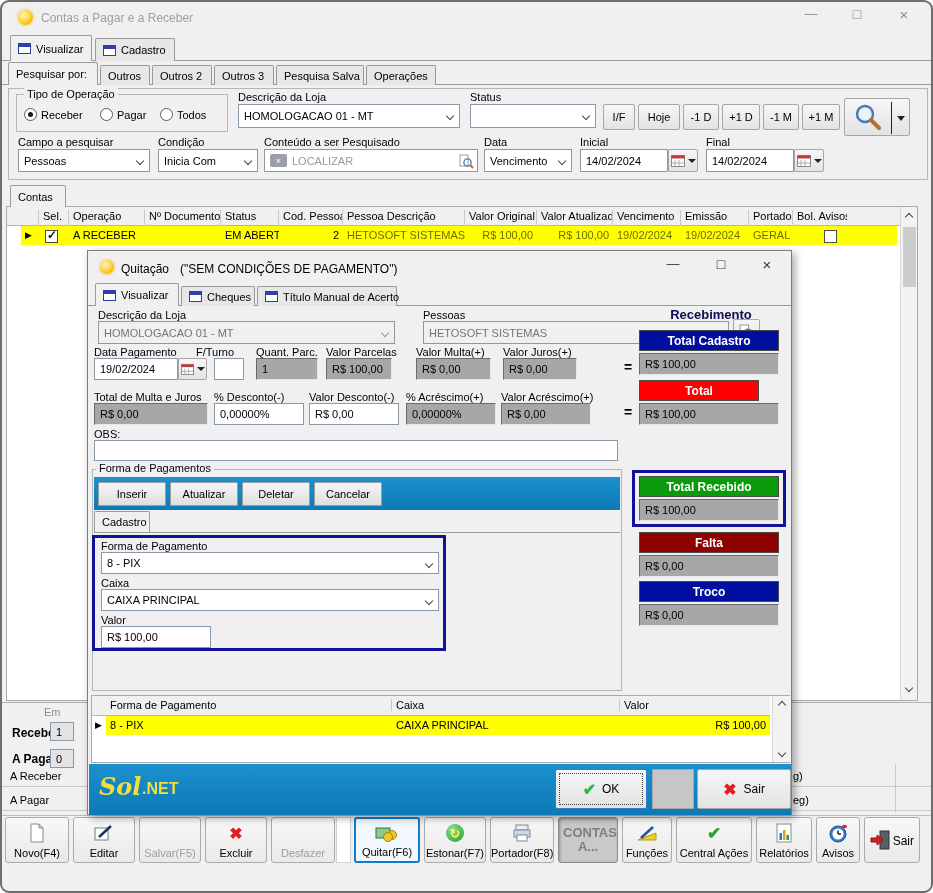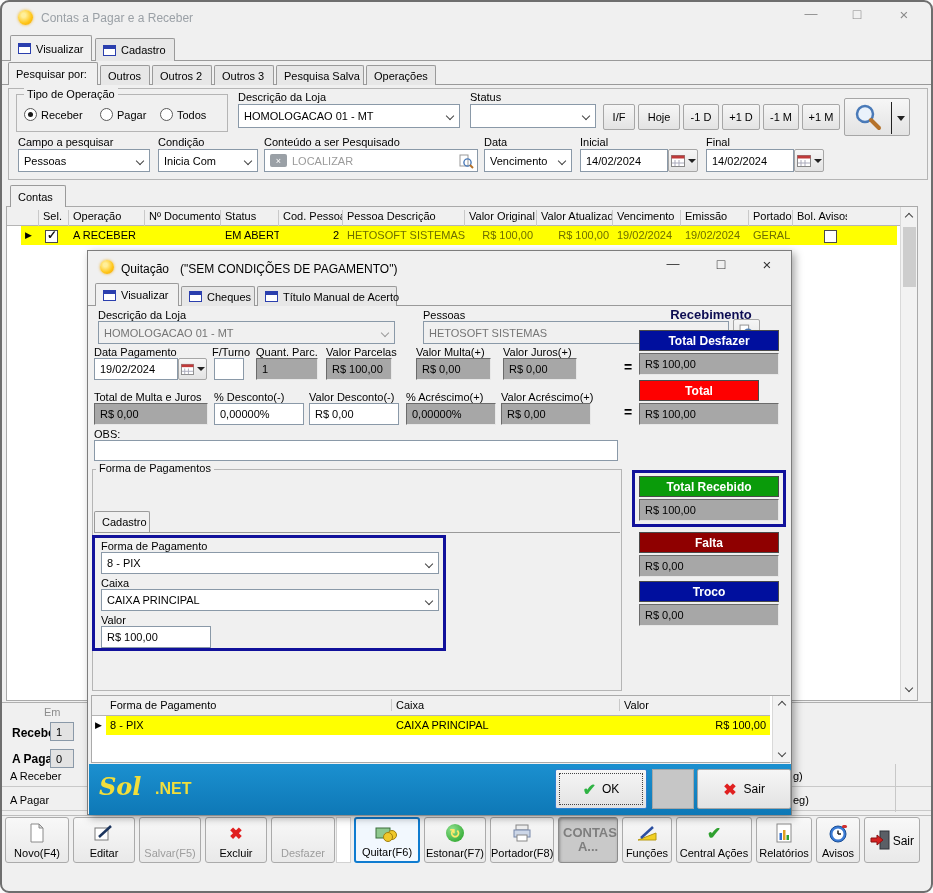--- a/index.html
+++ b/index.html
@@ -406,21 +406,21 @@
     <div class="a wbtn" style="left:90px;top:107px;width:29px;height:22px;gap:3px">
       <svg width="13" height="12" viewBox="0 0 14 13">
             <rect x="0.5" y="1.5" width="13" height="11" fill="#fff" stroke="#888"></rect>
             <rect x="0.5" y="1.5" width="13" height="3" fill="#c03a3a"></rect>
             <line x1="4" y1="6" x2="4" y2="12" stroke="#aab"></line>
             <line x1="8" y1="6" x2="8" y2="12" stroke="#aab"></line>
             <line x1="1" y1="9" x2="13" y2="9" stroke="#aab"></line>
           </svg>
       <span class="tri-d" style="border-top-width:4px"></span>
     </div>
-    <div class="a lbl" style="left:124px;top:95px">F/Turno</div>
+    <div class="a lbl" style="left:108px;top:95px">F/Turno</div>
     <div class="a input" style="left:126px;top:107px;width:30px;height:22px"></div>
     <div class="a lbl" style="left:168px;top:95px">Quant. Parc.</div>
     <div class="a grayf" style="left: 168px;top:107px;width:62px;height:22px">1</div>
     <div class="a lbl" style="left:238px;top:95px">Valor Parcelas</div>
     <div class="a grayf" style="left:238px;top:107px;width:66px;height:22px">R$ 100,00</div>
     <div class="a lbl" style="left:328px;top:95px">Valor Multa(+)</div>
     <div class="a grayf" style="left:328px;top:107px;width:75px;height:22px">R$ 0,00</div>
     <div class="a lbl" style="left:415px;top:95px">Valor Juros(+)</div>
     <div class="a grayf" style="left:415px;top:107px;width:74px;height:22px">R$ 0,00</div>
     <div class="a lbl bold" style="left:536px;top:108px;font-size:14px">=</div>
@@ -434,27 +434,33 @@
     <div class="a lbl" style="left:318px;top:140px">% Acréscimo(+)</div>
     <div class="a grayf" style="left:318px;top:152px;width:90px;height:22px">0,00000%</div>
     <div class="a lbl" style="left:413px;top:140px">Valor Acréscimo(+)</div>
     <div class="a grayf" style="left:413px;top:152px;width:90px;height:22px">R$ 0,00</div>
     <div class="a lbl bold" style="left:536px;top:153px;font-size:14px">=</div>
 
     <div class="a lbl" style="left:6px;top:177px">OBS:</div>
     <div class="a input" style="left:6px;top:189px;width:524px;height:21px"></div>
 
     <div class="a bold" style="left:553px;top:56px;width:140px;text-align:center;font-size:13px;color:#0c0c52">Recebimento</div>
-    <div class="a banner navy" style="left:551px;top:79px;width:140px;height:21px">Total Desfazer</div>
+    <div class="a banner navy" style="left:551px;top:79px;width:140px;height:21px">Total Cadastro</div>
     <div class="a grayf" style="left:551px;top:102px;width:140px;height:22px">R$ 100,00</div>
     <div class="a banner red" style="left:551px;top:129px;width:120px;height:21px">Total</div>
     <div class="a grayf" style="left:551px;top:152px;width:140px;height:22px">R$ 100,00</div>
 
     <div class="a gbx" style="left:4px;top:218px;width:530px;height:222px"></div>
     <div class="glabel" style="left:8px;top:211px">Forma de Pagamentos</div>
+    <div class="a bluebar" style="left:6px;top:226px;width:526px;height:33px">
+      <div class="a crud" style="left:4px;top:5px;width:68px;height:24px">Inserir</div>
+      <div class="a crud" style="left:76px;top:5px;width:68px;height:24px">Atualizar</div>
+      <div class="a crud" style="left:148px;top:5px;width:68px;height:24px">Deletar</div>
+      <div class="a crud" style="left:220px;top:5px;width:68px;height:24px">Cancelar</div>
+    </div>
     <div class="a" style="left:6px;top:281px;width:526px;height:1px;background:#9a9a9a"></div>
     <div class="a tb" style="left:6px;top:260px;width:56px;height:21px;z-index:2">
           <span>Cadastro</span>
         </div>
 
     <div class="a" style="left:4px;top:284px;width:354px;height:116px;border:3px solid #11119b">
       <div class="a lbl" style="left:6px;top:2px">Forma de Pagamento</div>
       <div class="a combo" style="left:6px;top:14px;width:338px;height:22px">
             <span>8 - PIX</span>
             <span class="chev"></span>
@@ -488,21 +494,21 @@
       <div class="cell" style="left:304px;top:23px;width:220px">CAIXA PRINCIPAL</div>
       <div class="cell" style="left:528px;top:23px;width:146px;text-align:right">R$ 100,00</div>
       <div class="a scroll" style="left:680px;top:0;width:18px;height:66px">
         <span class="chev up a" style="left:6px;top:6px"></span>
         <span class="chev a" style="left:6px;top:54px"></span>
       </div>
     </div>
 
     <div class="a bluebar" style="left:1px;top:513px;width:702px;height:51px">
       <span class="a" style="left:10px;top:8px;font-family:'DejaVu Serif',serif;font-style:italic;font-weight:bold;font-size:24px;color:#f2de3a">Sol</span>
-      <span class="a" style="left:66px;top:16px;font-weight:bold;font-size:16px;color:#f2de3a">.NET</span>
+      <span class="a" style="left:53px;top:16px;font-weight:bold;font-size:16px;color:#f2de3a">.NET</span>
       <div class="a wbtn" style="left:466px;top:5px;width:92px;height:40px;gap:6px;border:1px solid #2f7fd0;outline:1px dotted #444;outline-offset:-5px">
         <span style="color:#2fb344;font-size:16px;font-weight:bold">✔</span>
         <span style="font-size:12px">OK</span>
       </div>
       <div class="a" style="left:563px;top:5px;width:42px;height:40px;background:#c6c6c6;border:1px solid #a6a6a6"></div>
       <div class="a wbtn" style="left:608px;top:5px;width:94px;height:40px;gap:7px">
         <span style="color:#e02020;font-size:16px;font-weight:bold">✖</span>
         <span style="font-size:12px">Sair</span>
       </div>
     </div>

